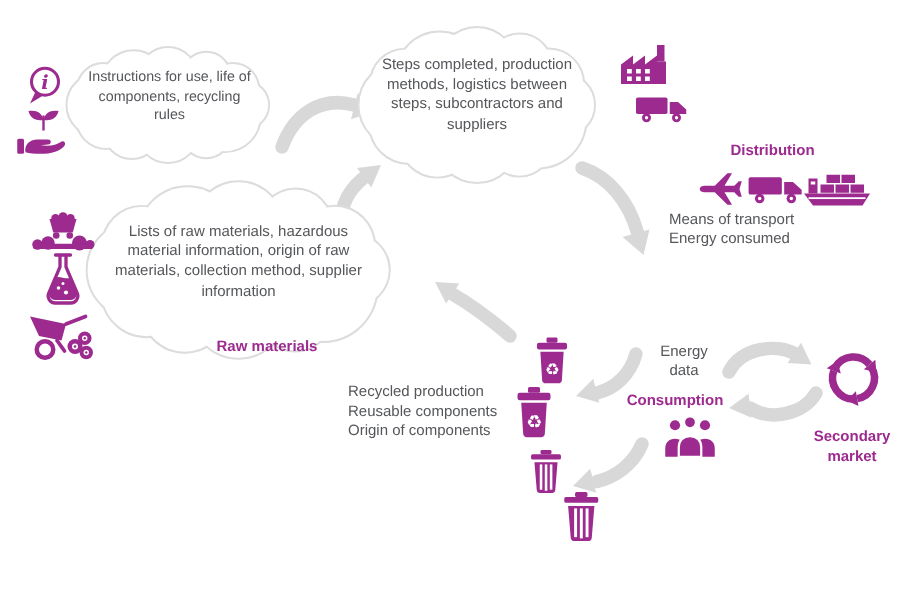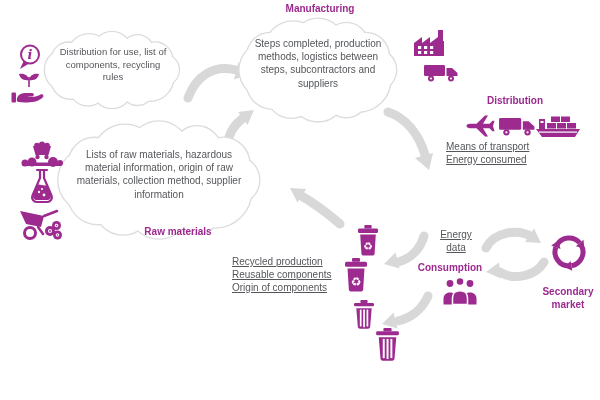--- a/index.html
+++ b/index.html
@@ -3,21 +3,21 @@
 <meta charset="utf-8">
 <style>
   :root{ --accent:#9c2a8f; --txt:#54565a; --arrow:#d8d8d8; --cloudline:#dcdcdc; }
   html,body{margin:0;padding:0;background:#fff;}
   #stage{position:relative;width:600px;height:400px;background:#fff;overflow:hidden;
          font-family:"Liberation Sans",sans-serif;}
   .abs{position:absolute;}
   svg{overflow:visible;display:block;}
   .label{color:var(--accent);font-weight:700;font-size:10px;text-align:center;line-height:1.25;}
   .cloudtext{color:var(--txt);text-align:center;line-height:1.32;}
-  .note{color:var(--txt);font-size:10px;line-height:1.3;text-decoration:underline;}
+  .note{color:var(--txt);font-size:10px;line-height:1.3;}
   .note.center{text-align:center;}
   .arrowbody{stroke:var(--arrow);stroke-width:9;fill:none;stroke-linecap:round;}
   .arrowhead{fill:var(--arrow);}
   .ic{fill:var(--accent);}
   .ic-stroke{stroke:var(--accent);fill:none;}
 </style>
 </head>
 <body>
 
 <div id="stage">
@@ -159,25 +159,24 @@
       <circle cx="37.748174655382726" cy="71.36375785107072" r="29.760509787219533" fill="#fff"></circle>
       <circle cx="30.45960810919604" cy="57" r="32.0627453781011" fill="#fff"></circle>
       <circle cx="34.588912327593704" cy="40.81224119353963" r="25.92050777587291" fill="#fff"></circle>
       <circle cx="65.01365101585293" cy="34.50698375463686" r="32.6603179281115" fill="#fff"></circle>
       <circle cx="98.99999999999999" cy="28.35986335719311" r="29.8524877444138" fill="#fff"></circle>
       <circle cx="137.05631508848984" cy="27.457595676831968" r="24.09196823475826" fill="#fff"></circle>
       <circle cx="163.26590504500967" cy="40.89606242254871" r="26.096973521155206" fill="#fff"></circle>
       <ellipse cx="99" cy="57" rx="75.288" ry="33.288" fill="#fff"></ellipse>
     </svg>
 
-  <div class="abs cloudtext" style="left:57px;top:46px;width:112px;font-size:9.5px">Distribution for use, list of components, recycling rules</div>
+  <div class="abs cloudtext" style="left:57px;top:46px;width:112px;font-size:9.5px">Instructions for use, life of components, recycling rules</div>
   <div class="abs cloudtext" style="left:251px;top:37px;width:134px;font-size:10px">Steps completed, production methods, logistics between steps, subcontractors and suppliers</div>
   <div class="abs cloudtext" style="left:74px;top:148px;width:170px;font-size:10px">Lists of raw materials, hazardous material information, origin of raw materials, collection method, supplier information</div>
 
-  <div class="abs label" style="left:260px;top:3px;width:120px">Manufacturing</div>
   <div class="abs label" style="left:465px;top:95px;width:100px">Distribution</div>
   <div class="abs label" style="left:128px;top:226px;width:100px">Raw materials</div>
   <div class="abs label" style="left:404px;top:262px;width:92px">Consumption</div>
   <div class="abs label" style="left:536px;top:286px;width:64px">Secondary market</div>
 
   <div class="abs note" style="left:446px;top:140px">
     <div>Means of transport</div>
     <div>Energy consumed</div>
   </div>
   <div class="abs note center" style="left:425px;top:228px;width:62px">

